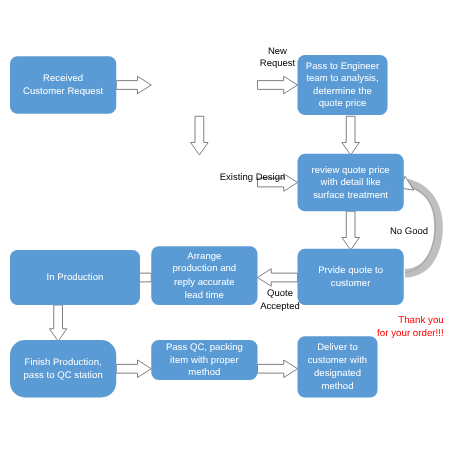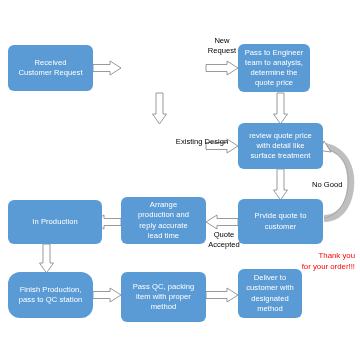--- a/index.html
+++ b/index.html
@@ -119,34 +119,34 @@
   <div class="node" style="left:238px; top:44px; width:72px; height:48px;">Pass to Engineer
 team to analysis,
 determine the
 quote price</div>
 
 
   <div class="node" style="left:238px; top:123px; width:85px; height:46px;">review quote price
 with detail like
 surface treatment</div>
 
-  <div class="node" style="left:8px; top:200px; width:94px; height:44px;">In Production</div>
+  <div class="node" style="left:8px; top:200px; width:104px; height:44px;">In Production</div>
 
   <div class="node" style="left:121px; top:197px; width:85px; height:47px;">Arrange
 production and
 reply accurate
 lead time</div>
 
   <div class="node" style="left:238px; top:199px; width:85px; height:45px;">Prvide quote to
 customer</div>
 
   <div class="node" style="left:8px; top:272px; width:85px; height:46px;border-radius:12px;">Finish Production,
 pass to QC station</div>
 
-  <div class="node" style="left:121px; top:272px; width:85px; height:50px;">Pass QC, packing
+  <div class="node" style="left:121px; top:272px; width:85px; height:32px;">Pass QC, packing
 item with proper
 method</div>
 
   <div class="node" style="left:238px; top:269px; width:64px; height:49px;">Deliver to
 customer with
 designated
 method</div>
 
   <div class="edge-label" style="left:205px; top:36px; width:34px;">New
 Request</div>

